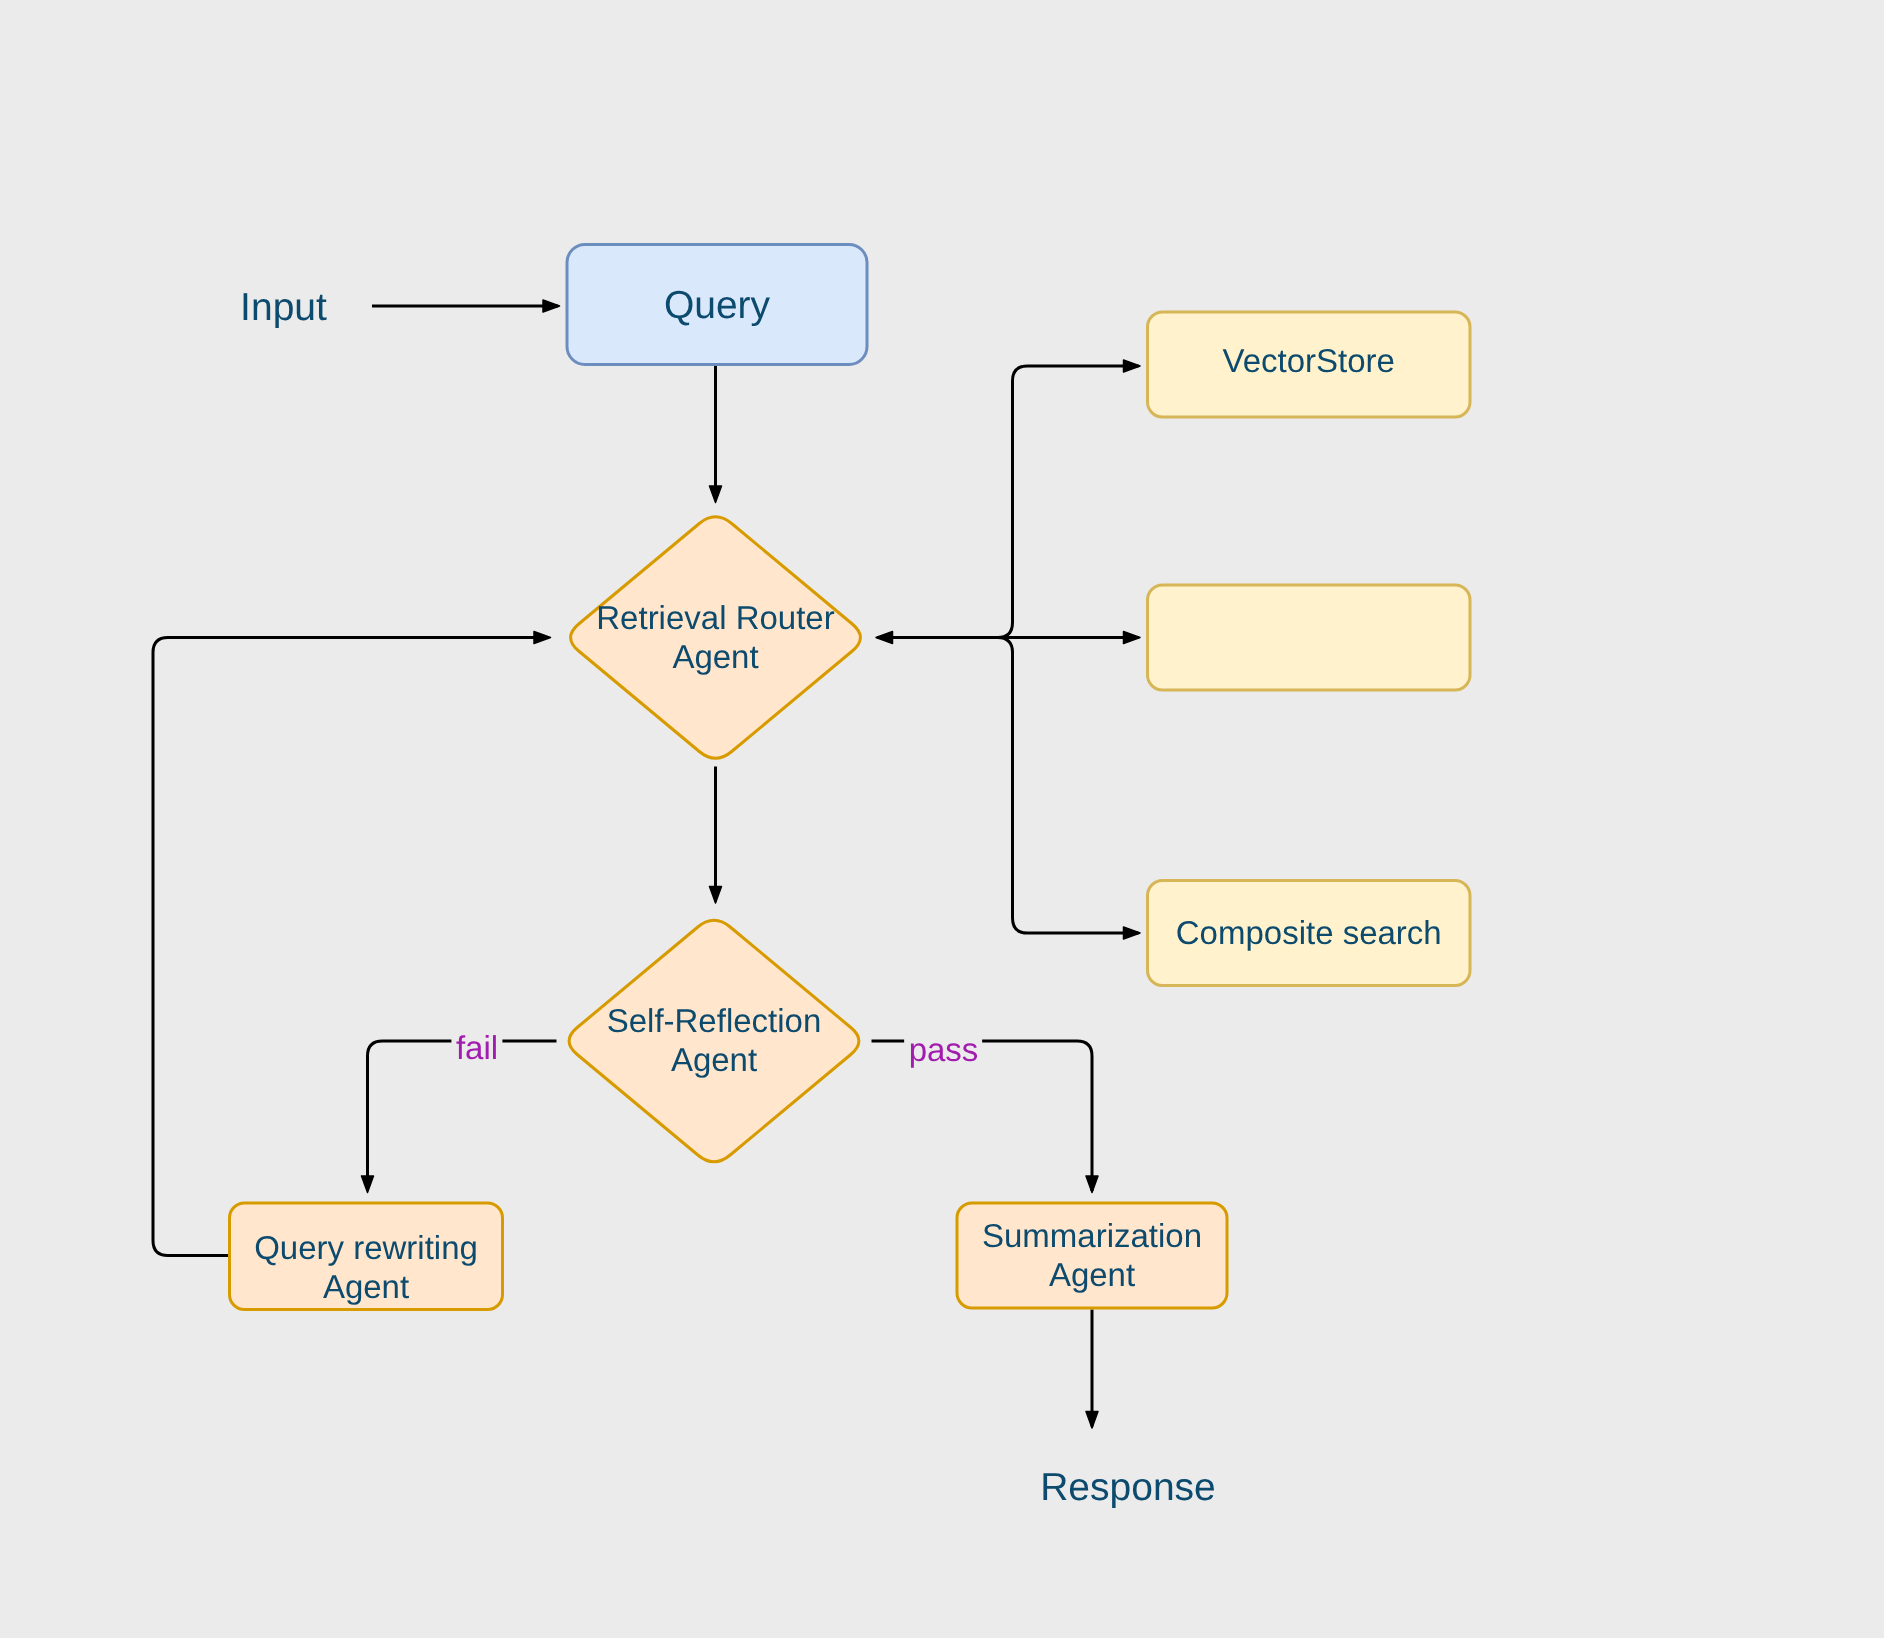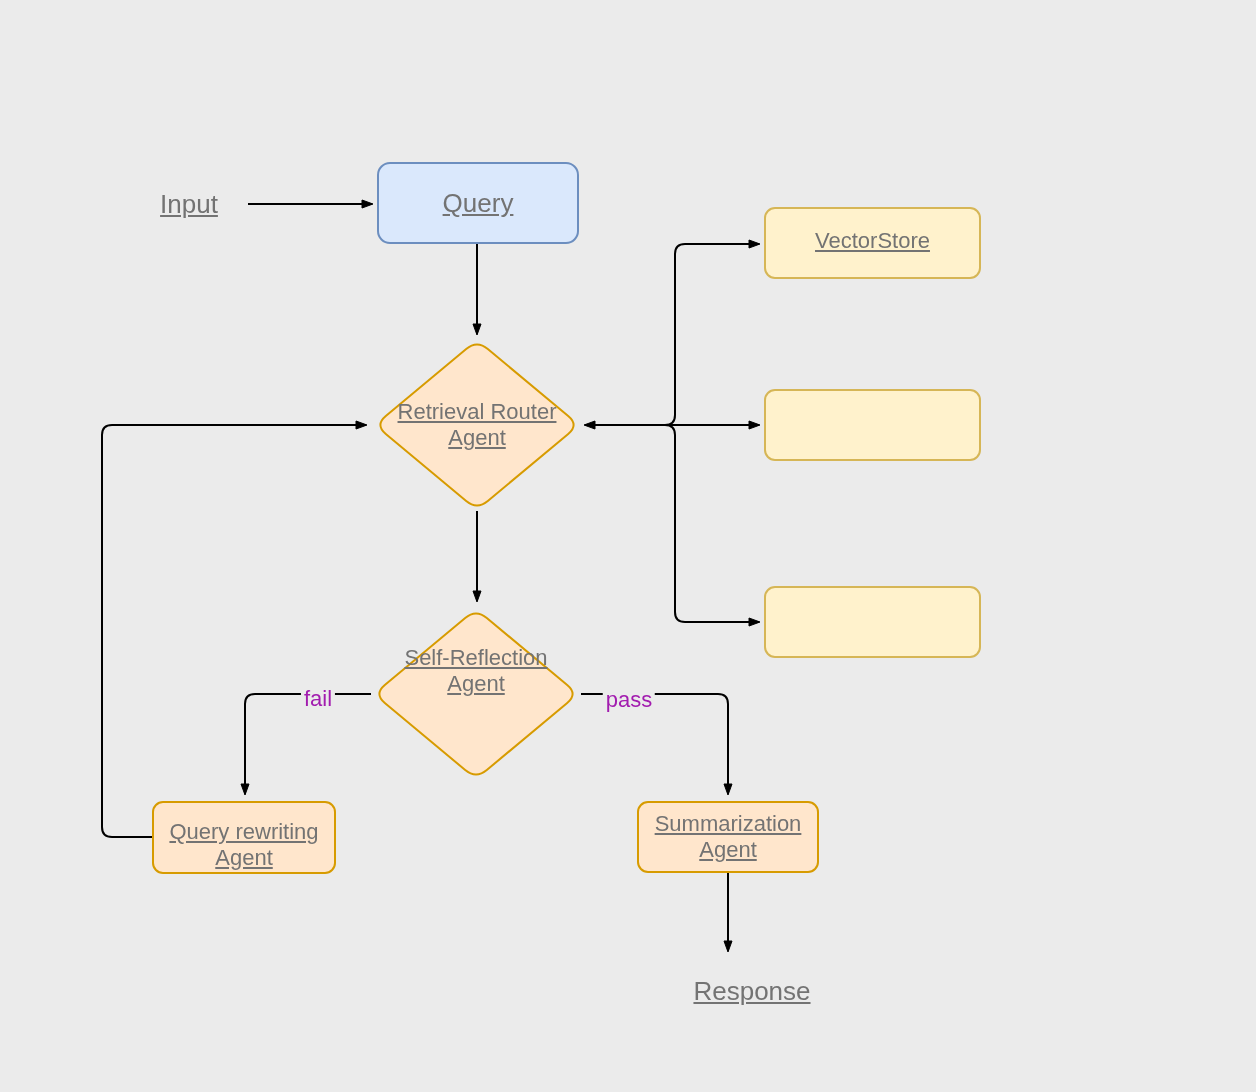--- a/index.html
+++ b/index.html
@@ -4,21 +4,21 @@
 <style>
   html,body{margin:0;padding:0;}
   body{background:#ebebeb;font-family:"Liberation Sans",sans-serif;}
   #canvas{position:relative;width:1256px;height:1092px;background:#ebebeb;overflow:hidden;}
   #shapes{position:absolute;left:0;top:0;}
   .edge{fill:none;stroke:#000000;stroke-width:2;}
   .shape-blue{fill:#dae8fc;stroke:#6c8ebf;stroke-width:2;}
   .shape-orange{fill:#ffe6cc;stroke:#d79b00;stroke-width:2;}
   .shape-yellow{fill:#fff2cc;stroke:#d6b656;stroke-width:2;}
   .lbl{position:absolute;display:flex;align-items:center;justify-content:center;
-       text-align:center;color:#737373;font-size:22px;line-height:26px;text-decoration:underline;}
+       text-align:center;color:#0c4a6e;font-size:22px;line-height:26px;}
   .lbl-big{font-size:26px;line-height:30px;}
   .edge-lbl{position:absolute;transform:translate(-50%,-50%);background:#ebebeb;
             padding:0 3px;font-size:22px;line-height:26px;color:#a21caf;white-space:nowrap;}
 </style>
 </head>
 <body>
 
 <div id="canvas">
 
   <svg id="shapes" width="1256" height="1092" viewBox="0 0 1256 1092">
@@ -49,21 +49,22 @@
     <rect class="shape-yellow" x="765" y="587" width="215" height="70" rx="10" ry="10"></rect>
     <rect class="shape-orange" x="153" y="802" width="182" height="71" rx="10" ry="10"></rect>
     <rect class="shape-orange" x="638" y="802" width="180" height="70" rx="10" ry="10"></rect>
   </svg>
 
   <div class="lbl lbl-big" style="left:129px;top:188px;width:120px;height:32px;">Input</div>
   <div class="lbl lbl-big" style="left:672px;top:975px;width:160px;height:32px;">Response</div>
 
   <div class="lbl lbl-big" style="left:378px;top:163px;width:200px;height:80px;">Query</div>
   <div class="lbl" style="left:375px;top:340px;width:204px;height:170px;padding:0 10px;box-sizing:border-box;">Retrieval Router Agent</div>
-  <div class="lbl" style="left:374px;top:586px;width:204px;height:170px;padding:0 10px;box-sizing:border-box;text-align:center;">Self-Reflection Agent</div>
+  <div class="lbl" style="left:374px;top:609px;width:204px;height:170px;padding:0 10px;box-sizing:border-box;text-align:center;">Self-Reflection Agent</div>
   <div class="lbl" style="left:765px;top:208px;width:215px;height:66px;">VectorStore</div>
+  <div class="lbl" style="left:765px;top:587px;width:215px;height:70px;">Composite search</div>
   <div class="lbl" style="left:153px;top:802px;width:182px;height:85px;">Query rewriting Agent</div>
   <div class="lbl" style="left:638px;top:802px;width:180px;height:70px;border-radius:31px;">Summarization Agent</div>
 
   <div class="edge-lbl" style="left:318px;top:699px;">fail</div>
   <div class="edge-lbl" style="left:629px;top:700px;">pass</div>
 
 </div>
 
 </body></html>

